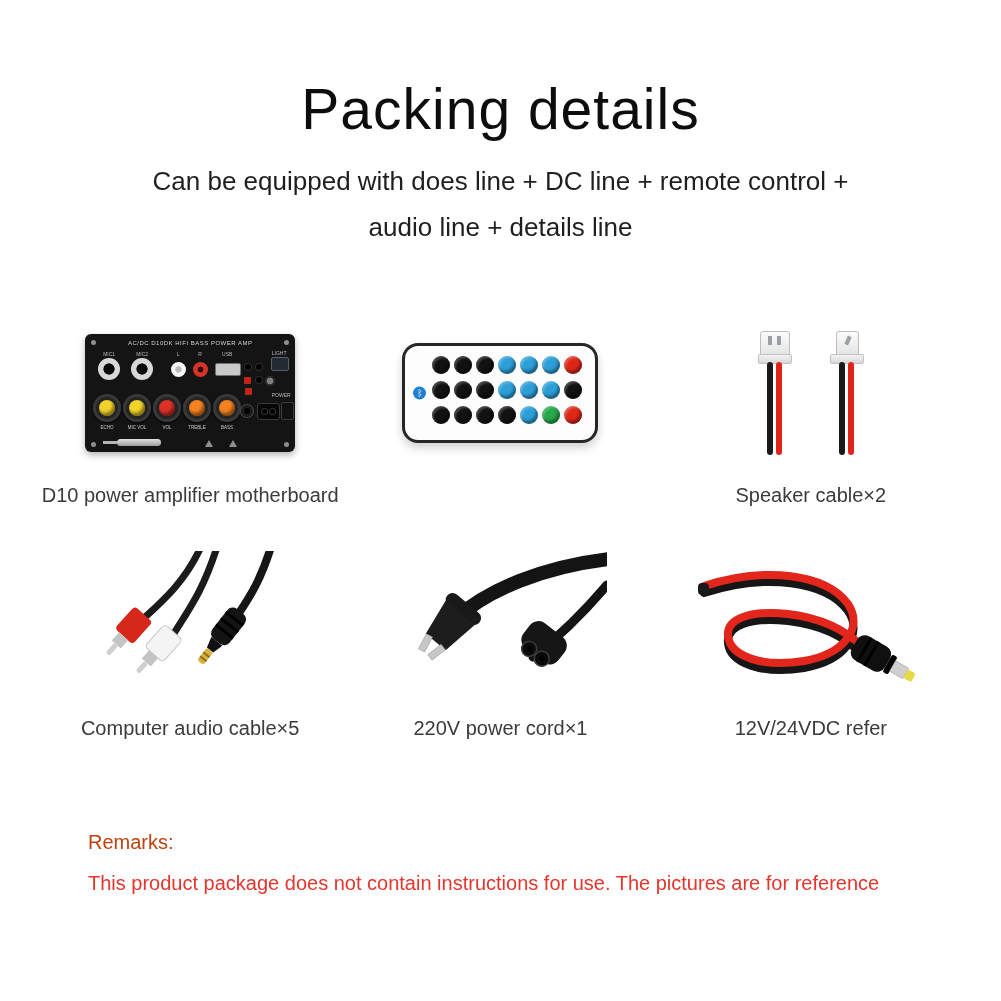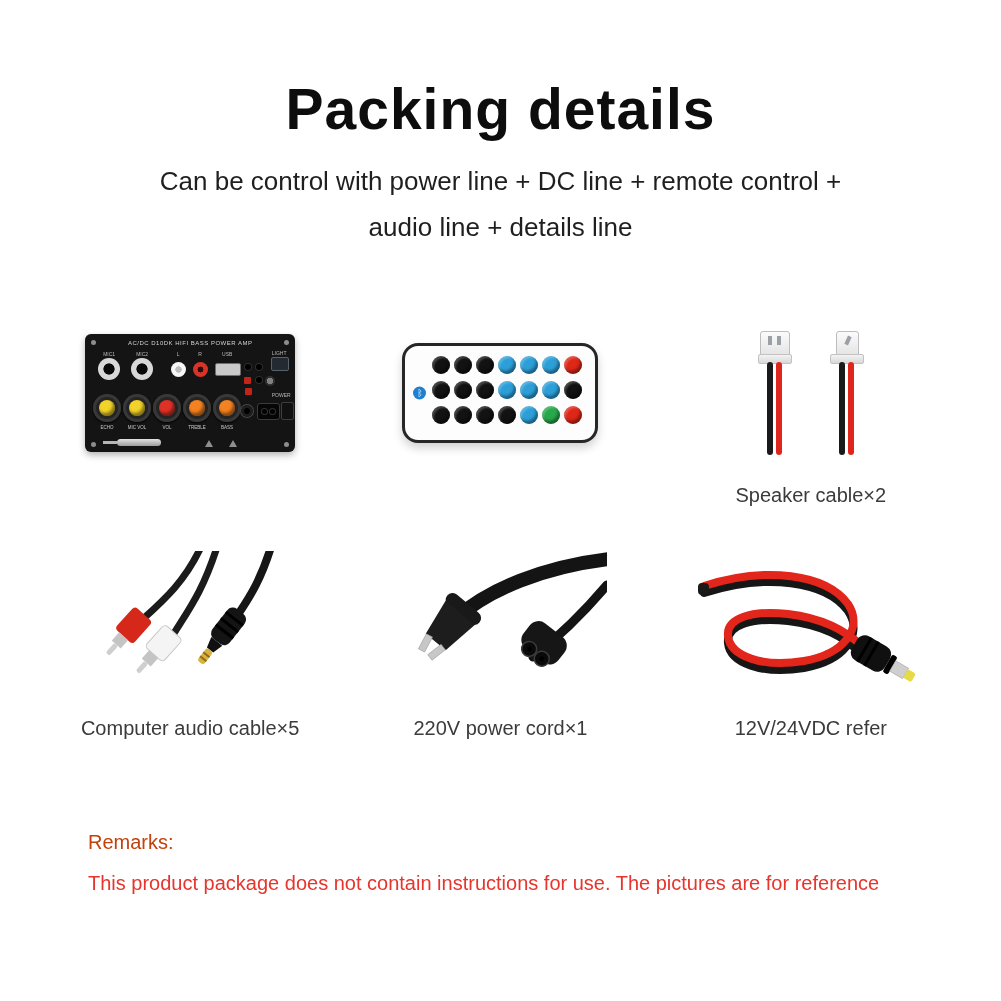--- a/index.html
+++ b/index.html
@@ -1,21 +1,21 @@
 <!DOCTYPE html>
 <html><head>
 <meta charset="utf-8">
 <style>
   html,body{margin:0;padding:0;background:#ffffff;}
   .page{position:relative;width:1001px;height:1001px;background:#ffffff;overflow:hidden;
         font-family:"Liberation Sans","DejaVu Sans",sans-serif;color:#1d1d1d;}
 
   
   .header{position:absolute;top:76px;left:0;width:100%;text-align:center;}
-  .title{font-size:57px;font-weight:bold;color:#0d0d0d;letter-spacing:1px;}
+  .title{font-size:57px;font-weight:normal;color:#0d0d0d;letter-spacing:1px;}
   .subtitle{margin-top:16px;font-size:26px;color:#1f1f1f;line-height:46px;}
 
   
   .grid{position:absolute;top:318px;left:40px;width:921px;
         display:grid;grid-template-columns:repeat(3,1fr);column-gap:10px;row-gap:44px;}
   .cell{display:flex;flex-direction:column;align-items:center;}
   .figure{height:150px;display:flex;align-items:center;justify-content:center;}
   .caption{margin-top:16px;font-size:20px;color:#3b3b3b;white-space:nowrap;}
 
   
@@ -100,21 +100,21 @@
   .remarks p{margin:0 0 17px 0;}
 </style>
 </head>
 <body>
 
 <div class="page">
 
   <div class="header">
     <div class="title">Packing details</div>
     <div class="subtitle">
-      <div>Can be control with power line + DC line + remote control +</div>
+      <div>Can be equipped with does line + DC line + remote control +</div>
       <div>audio line + details line</div>
     </div>
   </div>
 
   <div class="grid">
 
     <div class="cell">
       <div class="figure">
         <div class="board">
           <span class="screw s1"></span>
@@ -176,20 +176,21 @@
             <span class="ac-hole"></span>
               <span class="ac-hole"></span>
           </div>
           <div class="rocker"></div>
           <div class="pill"></div>
           <div class="pill-stem"></div>
           <span class="warn w-1"></span>
           <span class="warn w-2"></span>
         </div>
       </div>
+      <div class="caption">D10 power amplifier motherboard</div>
     </div>
 
     <div class="cell">
       <div class="figure">
         <div class="remote">
           <span class="bt-badge">ᛒ</span>
           <div class="remote-buttons">
               <span class="remote-btn" style="background: rgb(18, 18, 18);"></span>
               <span class="remote-btn" style="background: rgb(18, 18, 18);"></span>
               <span class="remote-btn" style="background: rgb(18, 18, 18);"></span>

